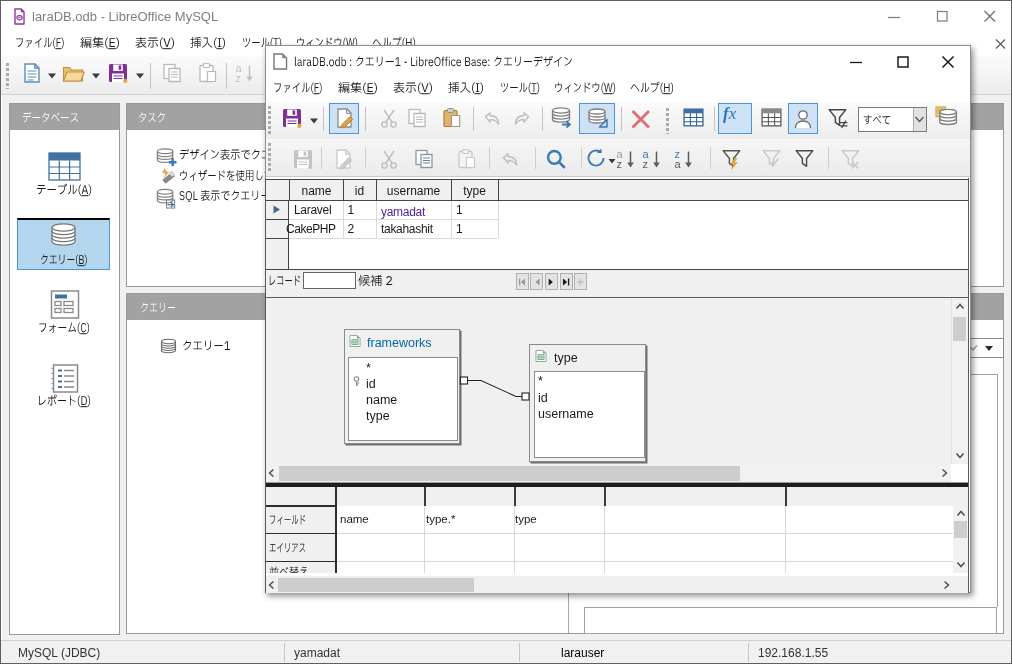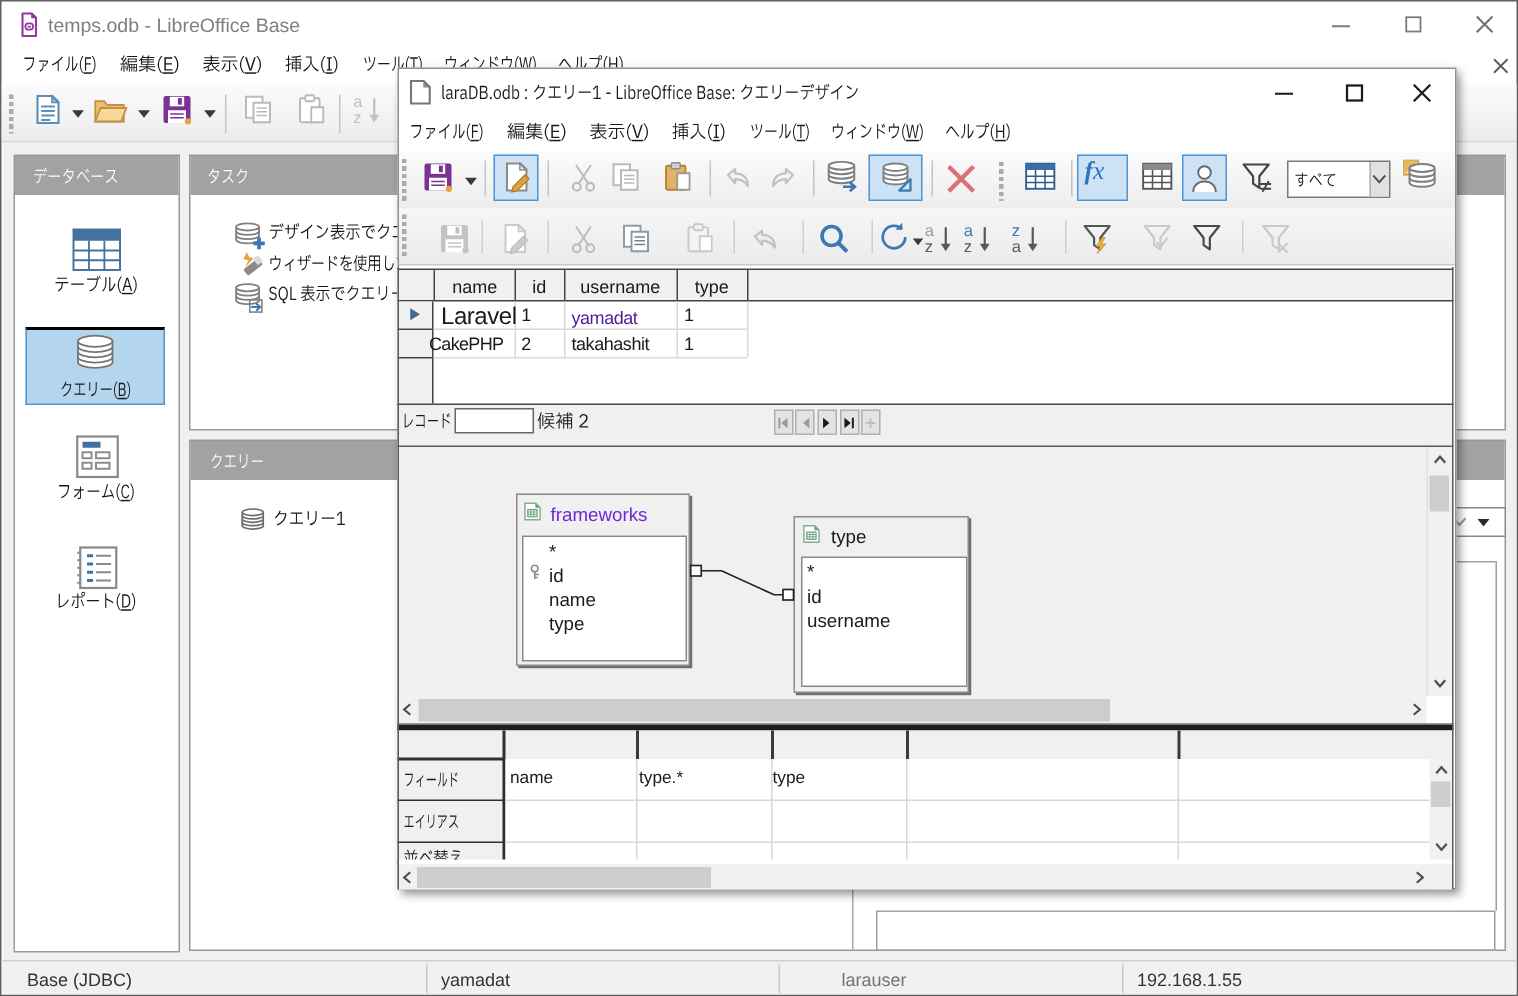--- a/index.html
+++ b/index.html
@@ -1,20 +1,20 @@
 <!DOCTYPE html>
 <html><head><meta charset="utf-8"><style>html,body{margin:0;padding:0}*{box-sizing:border-box}body{font-family:"Liberation Sans",sans-serif;-webkit-font-smoothing:antialiased}#root{position:relative;width:1012px;height:664px;background:#fff;border:1px solid #5f5f5f;overflow:hidden}.handle{position:absolute;width:3px;background-image:repeating-linear-gradient(180deg,#ababab 0,#ababab 3px,transparent 3px,transparent 5px)}</style></head><body>
 <div id="root">
 <svg style="position:absolute;left:13px;top:7px" width="11" height="17" viewBox="0 0 11 17">
       <path d="M1 1h6.2L10 3.8V16H1z" fill="#fff" stroke="#93379f" stroke-width="1.4" stroke-linejoin="round"></path>
       <path d="M6.8 0.8 10.2 4.2 6.8 4.2z" fill="#93379f"></path>
       <rect x="2.9" y="7.6" width="5.2" height="4.2" rx="2.1" fill="none" stroke="#93379f" stroke-width="1.2"></rect>
       <path d="M4.4 9.7h2.2" stroke="#93379f" stroke-width="1.2"></path>
     </svg>
-<div style="position:absolute;left:31px;top:8px;font-size:13px;color:#7f7f7f;white-space:pre;">temps.odb - LibreOffice Base</div>
+<div style="position:absolute;left:31px;top:8px;font-size:13px;color:#7f7f7f;white-space:pre;">laraDB.odb - LibreOffice MySQL</div>
 <svg style="position:absolute;left:884px;top:8px" width="18" height="16" viewBox="0 0 18 16">
       <path d="M3 8.5h12" stroke="#7b7b7b" stroke-width="1.2"></path>
     </svg>
 <svg style="position:absolute;left:933px;top:8px" width="18" height="16" viewBox="0 0 18 16">
       <rect x="3.5" y="2.5" width="9.5" height="9.5" fill="none" stroke="#7b7b7b" stroke-width="1.2"></rect>
     </svg>
 <svg style="position:absolute;left:980px;top:7px" width="18" height="17" viewBox="0 0 18 17">
       <path d="M3.5 3 14 13.5M14 3 3.5 13.5" stroke="#6e6e6e" stroke-width="1.3"></path>
     </svg>
 <svg style="position:absolute;left:14px;top:31px;overflow:visible" width="51" height="21" viewBox="0 -15 51 21">
@@ -259,23 +259,23 @@
 <div style="position:absolute;left:996px;top:373px;width:1px;height:233px;background:#a0a0a0"></div>
 <div style="position:absolute;left:970px;top:373px;width:26px;height:1px;background:#a0a0a0"></div>
 <div style="position:absolute;left:960px;top:337px;width:43px;height:20px;background:#fff;border:1px solid #8a8a8a"></div>
 <svg style="position:absolute;left:966px;top:342px" width="12" height="10" viewBox="0 0 12 10">
       <path d="M2 2.5 6 7 10 2.5" stroke="#9a9a9a" stroke-width="1.4" fill="none"></path>
     </svg>
 <svg style="position:absolute;left:983px;top:344px" width="10" height="7" viewBox="0 0 10 7">
       <path d="M1 1h8L5 6z" fill="#2a2a2a"></path>
     </svg>
 <div style="position:absolute;left:0px;top:639px;width:1012px;height:25px;background:#f1f1f1;border-top:1px solid #cfcfcf"></div>
-<div style="position:absolute;left:17px;top:645px;font-size:12px;color:#333;white-space:pre;">Base (JDBC)</div>
+<div style="position:absolute;left:17px;top:645px;font-size:12px;color:#333;white-space:pre;">MySQL (JDBC)</div>
 <div style="position:absolute;left:293px;top:645px;font-size:12px;color:#333;white-space:pre;">yamadat</div>
-<div style="position:absolute;left:528px;top:645px;font-size:12px;color:#737373;white-space:pre;padding-left:32px;">larauser</div>
+<div style="position:absolute;left:528px;top:645px;font-size:12px;color:#000000;white-space:pre;padding-left:32px;">larauser</div>
 <div style="position:absolute;left:757px;top:645px;font-size:12px;color:#333;white-space:pre;">192.168.1.55</div>
 <div style="position:absolute;left:283px;top:642px;width:1px;height:19px;background:#c6c6c6"></div>
 <div style="position:absolute;left:518px;top:642px;width:1px;height:19px;background:#c6c6c6"></div>
 <div style="position:absolute;left:747px;top:642px;width:1px;height:19px;background:#c6c6c6"></div>
 <div style="position:absolute;left:264px;top:44px;width:706px;height:548px;background:#fff;border:1px solid #8f8f8f;box-shadow:2px 3px 6px rgba(0,0,0,0.45)">
 <svg style="position:absolute;left:6px;top:7px" width="16" height="17" viewBox="0 0 16 17">
         <path d="M2 1h8.5l4 4v11H2z" fill="#fff" stroke="#777" stroke-width="1.4"></path>
         <path d="M10.2 1.2 14.3 5.3 10.2 5.3z" fill="#888"></path>
       </svg>
 <svg style="position:absolute;left:28px;top:5px;overflow:visible" width="281" height="21" viewBox="0 -15 281 21">
@@ -572,21 +572,21 @@
 <div style="position:absolute;left:76.5px;top:155px;width:1px;height:37px;background:#d9d9d9"></div>
 <div style="position:absolute;left:110px;top:155px;width:1px;height:37px;background:#d9d9d9"></div>
 <div style="position:absolute;left:185px;top:155px;width:1px;height:37px;background:#d9d9d9"></div>
 <div style="position:absolute;left:232px;top:155px;width:1px;height:37px;background:#d9d9d9"></div>
 <div style="position:absolute;left:23px;top:172.5px;width:209px;height:1px;background:#d9d9d9"></div>
 <div style="position:absolute;left:23px;top:191.5px;width:209px;height:1px;background:#d9d9d9"></div>
 <div style="position:absolute;left:24px;top:137.5px;width:53px;text-align:center;font-size:12px;color:#1a1a1a;white-space:pre">name</div>
 <div style="position:absolute;left:77px;top:137.5px;width:33px;text-align:center;font-size:12px;color:#1a1a1a;white-space:pre">id</div>
 <div style="position:absolute;left:110px;top:137.5px;width:75px;text-align:center;font-size:12px;color:#1a1a1a;white-space:pre">username</div>
 <div style="position:absolute;left:185px;top:137.5px;width:47px;text-align:center;font-size:12px;color:#1a1a1a;white-space:pre">type</div>
-<div style="position:absolute;left:28px;top:157px;font-size:16px;color:#1a1a1a;white-space:pre;letter-spacing:-0.3px">Laravel</div>
+<div style="position:absolute;left:28px;top:157px;font-size:12px;color:#1a1a1a;white-space:pre;letter-spacing:-0.3px">Laravel</div>
 <div style="position:absolute;left:81.5px;top:157px;font-size:12px;color:#1a1a1a;white-space:pre;">1</div>
 <div style="position:absolute;left:115px;top:159px;font-size:12px;color:#4c1d95;white-space:pre;letter-spacing:-0.3px">yamadat</div>
 <div style="position:absolute;left:190px;top:157px;font-size:12px;color:#1a1a1a;white-space:pre;">1</div>
 <div style="position:absolute;left:20px;top:176px;font-size:12px;color:#1a1a1a;white-space:pre;letter-spacing:-0.45px">CakePHP</div>
 <div style="position:absolute;left:81.5px;top:176px;font-size:12px;color:#1a1a1a;white-space:pre;">2</div>
 <div style="position:absolute;left:115px;top:176px;font-size:12px;color:#1a1a1a;white-space:pre;letter-spacing:-0.3px">takahashit</div>
 <div style="position:absolute;left:190px;top:176px;font-size:12px;color:#1a1a1a;white-space:pre;">1</div>
 <div style="position:absolute;left:-1px;top:223px;width:704px;height:1px;background:#454545"></div>
 <div style="position:absolute;left:-1px;top:224px;width:704px;height:23px;background:#f0f0f0"></div>
 <svg style="position:absolute;left:2px;top:224px;overflow:visible" width="35" height="21" viewBox="0 -15 35 21">
@@ -622,21 +622,21 @@
       </svg>
 <div style="position:absolute;left:-1px;top:247px;width:704px;height:5px;background:#f0f0f0;border-bottom:1px solid #5a5a5a"></div>
 <div style="position:absolute;left:-1px;top:252px;width:704px;height:166px;background:#f0f0f0"></div>
 <div style="position:absolute;left:78px;top:283px;width:116px;height:115px;background:#f0f0f0;border:1px solid #8a8a8a;box-shadow:1.5px 1.5px 0 #6f6f6f"></div>
 <svg style="position:absolute;left:83px;top:288px" width="12" height="14" viewBox="0 0 12.5 13.5">
         <path d="M1 1h7.5L11.5 4v8.5H1z" fill="#fff" stroke="#8aa892" stroke-width="1"></path>
         <path d="M8.3 1.2 11.3 4.2 8.3 4.2z" fill="#5d9e74"></path>
         <rect x="3" y="5.4" width="6.4" height="5" fill="#fff" stroke="#5d9e74" stroke-width="0.8"></rect>
         <path d="M3 7.1h6.4M3 8.7h6.4M5.1 5.4v5M7.2 5.4v5" stroke="#5d9e74" stroke-width="0.6"></path>
       </svg>
-<div style="position:absolute;left:101px;top:290px;font-size:12.5px;color:#6d28d9;white-space:pre;">frameworks</div>
+<div style="position:absolute;left:101px;top:290px;font-size:12.5px;color:#0369a1;white-space:pre;">frameworks</div>
 <div style="position:absolute;left:82px;top:310.5px;width:109.5px;height:84.5px;background:#fff;border:1px solid #8a8a8a"></div>
 <div style="position:absolute;left:100px;top:315px;font-size:12.5px;color:#1a1a1a;white-space:pre;">*</div>
 <svg style="position:absolute;left:86px;top:330px" width="10" height="11" viewBox="0 0 10 11">
         <g stroke="#8a8a8a" stroke-width="1.1" fill="none">
           <circle cx="4.5" cy="3" r="2.2"></circle>
           <path d="M4.5 5.2V10M4.5 7h2.8M4.5 9h2"></path>
         </g>
       </svg>
 <div style="position:absolute;left:100px;top:331px;font-size:12.5px;color:#1a1a1a;white-space:pre;">id</div>
 <div style="position:absolute;left:100px;top:347px;font-size:12.5px;color:#1a1a1a;white-space:pre;">name</div>

